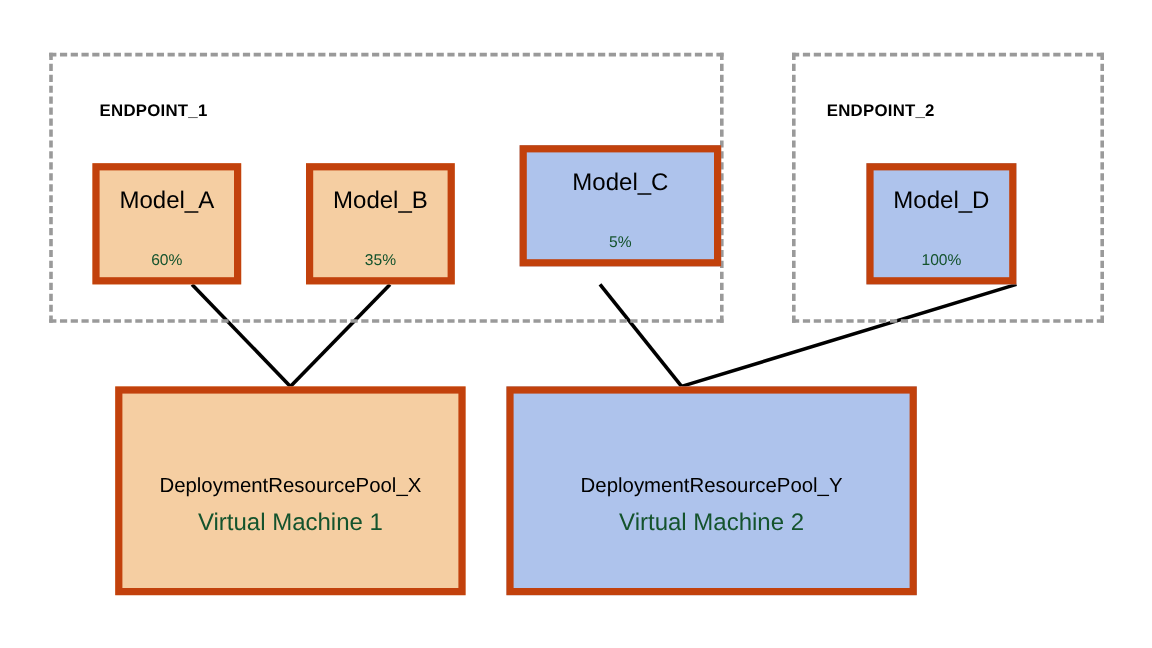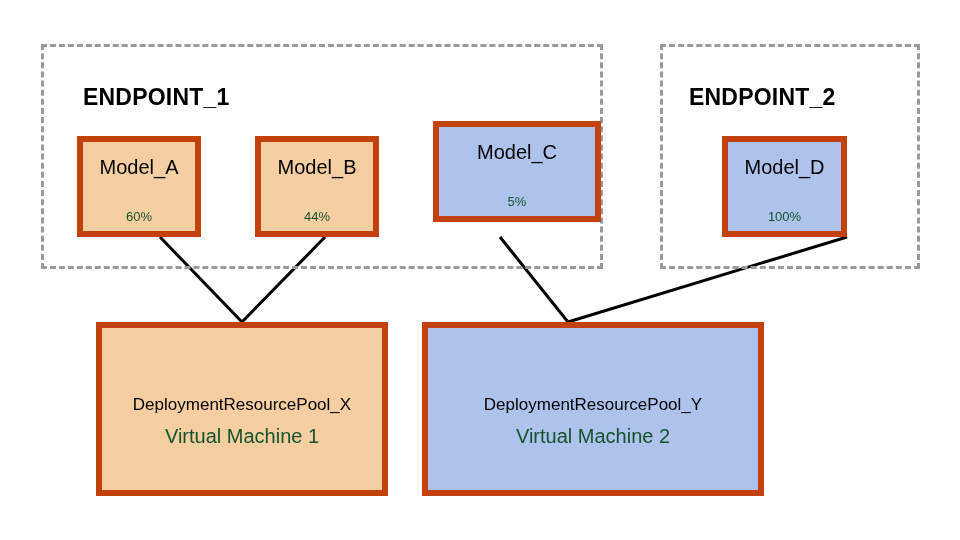--- a/index.html
+++ b/index.html
@@ -25,21 +25,21 @@
   }
   .group-box {
     position: absolute;
     border: 3px dashed #9a9a9a;
     box-sizing: border-box;
     background: transparent;
   }
   .group-label {
     position: absolute;
     font-weight: bold;
-    font-size: 23px;
+    font-size: 14px;
     color: #000000;
     letter-spacing: 0.2px;
     white-space: nowrap;
   }
   .node {
     position: absolute;
     box-sizing: border-box;
     border: 6px solid #c2410c;
     display: flex;
     flex-direction: column;
@@ -97,21 +97,21 @@
   <div class="group-box" style="left:660px; top:44px; width:260px; height:225px;"></div>
   <div class="group-label" style="left:689px; top:84px;">ENDPOINT_2</div>
 
   <div class="node model fill-orange" style="left:77px; top:136px; width:124px; height:101px;">
     <div class="node-title">Model_A</div>
     <div class="node-sub">60%</div>
   </div>
 
   <div class="node model fill-orange" style="left:255px; top:136px; width:124px; height:101px;">
     <div class="node-title">Model_B</div>
-    <div class="node-sub">44%</div>
+    <div class="node-sub">35%</div>
   </div>
 
   <div class="node model fill-blue" style="left:433px; top:121px; width:168px; height:101px;">
     <div class="node-title">Model_C</div>
     <div class="node-sub">5%</div>
   </div>
 
   <div class="node model fill-blue" style="left:722px; top:136px; width:125px; height:101px;">
     <div class="node-title">Model_D</div>
     <div class="node-sub">100%</div>

